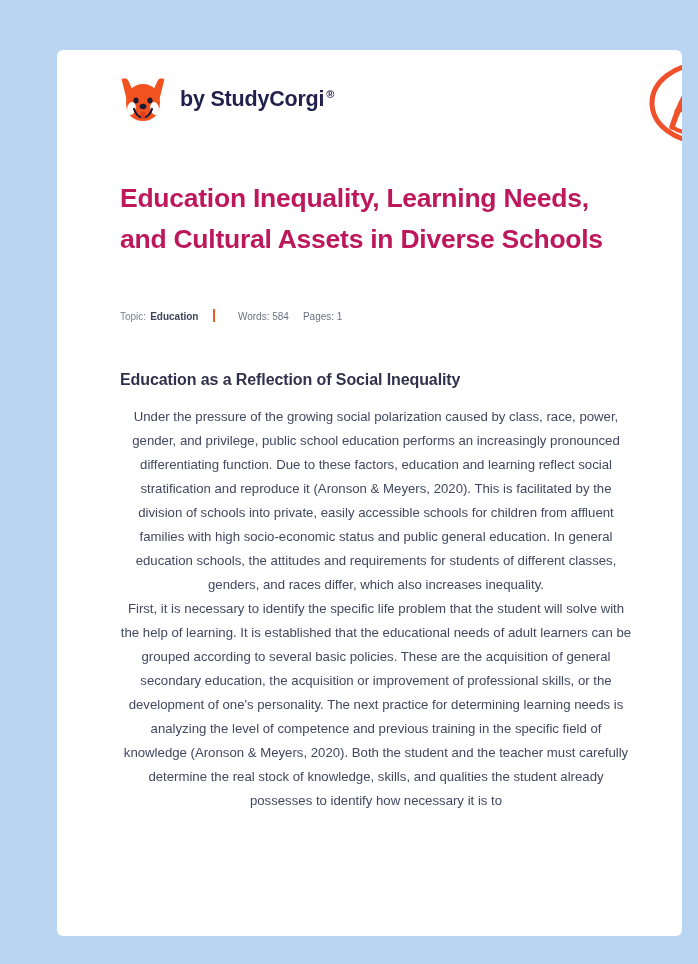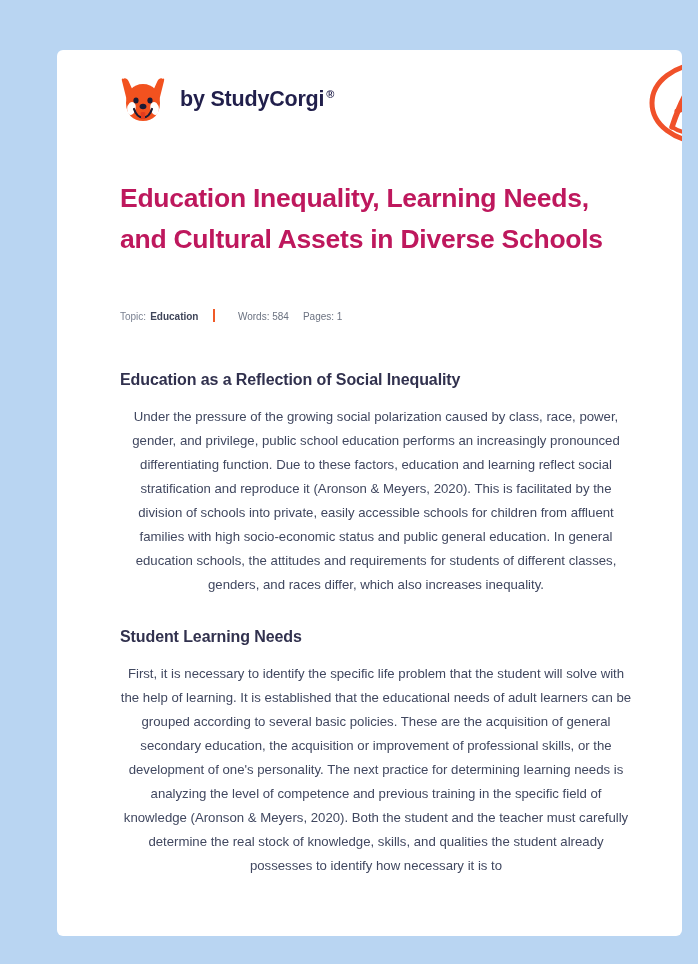--- a/index.html
+++ b/index.html
@@ -182,18 +182,17 @@
       <span class="topic-value">Education</span>
       <span class="sep"></span>
       <span class="words">Words: 584</span>
       <span>Pages: 1</span>
     </div>
 
     <div class="content">
       <h2 class="section-heading">Education as a Reflection of Social Inequality</h2>
       <p class="para">Under the pressure of the growing social polarization caused by class, race, power, gender, and privilege, public school education performs an increasingly pronounced differentiating function. Due to these factors, education and learning reflect social stratification and reproduce it (Aronson &amp; Meyers, 2020). This is facilitated by the division of schools into private, easily accessible schools for children from affluent families with high socio-economic status and public general education. In general education schools, the attitudes and requirements for students of different classes, genders, and races differ, which also increases inequality.</p>
 
-      <h2 class="section-heading subsequent">Student Learning Needs</h2>
       <p class="para">First, it is necessary to identify the specific life problem that the student will solve with the help of learning. It is established that the educational needs of adult learners can be grouped according to several basic policies. These are the acquisition of general secondary education, the acquisition or improvement of professional skills, or the development of one's personality. The next practice for determining learning needs is analyzing the level of competence and previous training in the specific field of knowledge (Aronson &amp; Meyers, 2020). Both the student and the teacher must carefully determine the real stock of knowledge, skills, and qualities the student already possesses to identify how necessary it is to</p>
     </div>
 
   </div>
 </div>
 
 </body></html>

